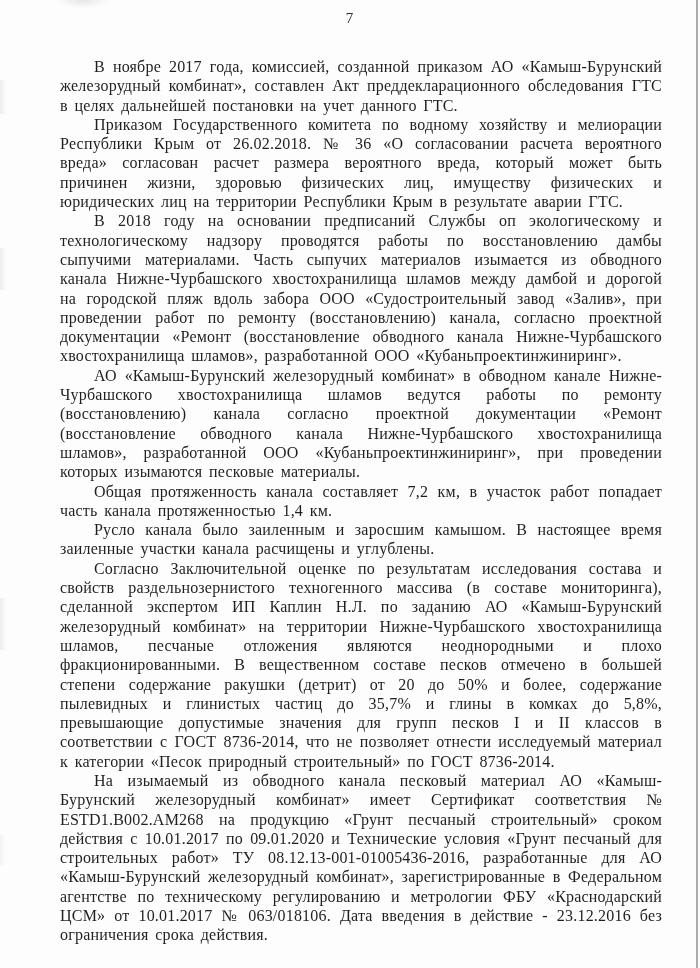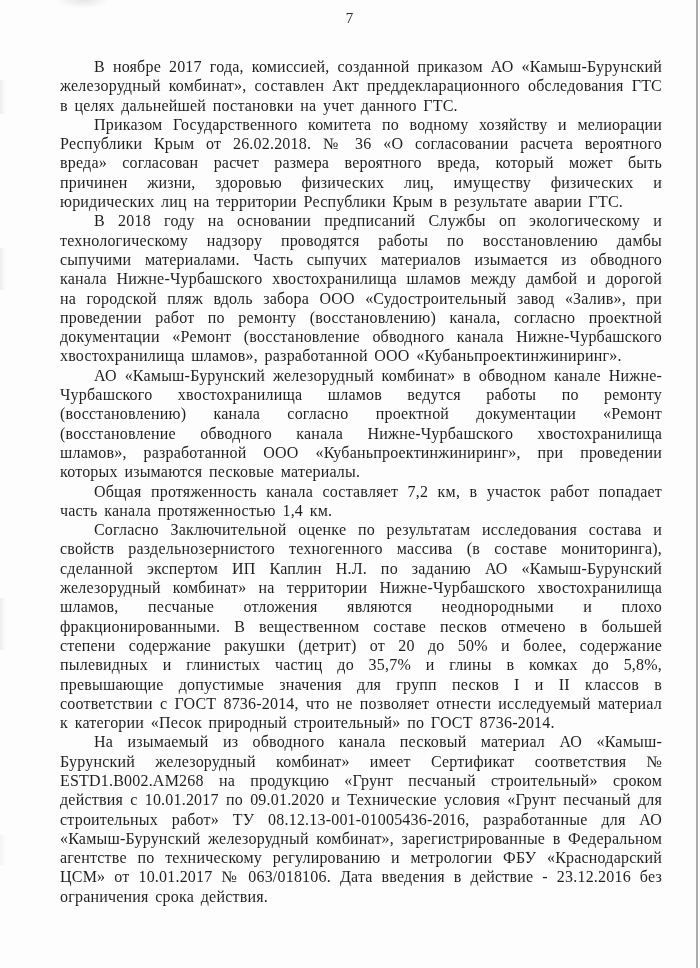--- a/index.html
+++ b/index.html
@@ -86,17 +86,18 @@
   <div class="scan-line-right"></div>
 
   <div class="page-number">7</div>
 
   <div class="text-block">
     <p>В ноябре 2017 года, комиссией, созданной приказом АО «Камыш-Бурунский железорудный комбинат», составлен Акт преддекларационного обследования ГТС в целях дальнейшей постановки на учет данного ГТС.</p>
     <p>Приказом Государственного комитета по водному хозяйству и мелиорации Республики Крым от 26.02.2018. № 36 «О согласовании расчета вероятного вреда» согласован расчет размера вероятного вреда, который может быть причинен жизни, здоровью физических лиц, имуществу физических и юридических лиц на территории Республики Крым в результате аварии ГТС.</p>
     <p>В 2018 году на основании предписаний Службы оп экологическому и технологическому надзору проводятся работы по восстановлению дамбы сыпучими материалами. Часть сыпучих материалов изымается из обводного канала Нижне-Чурбашского хвостохранилища шламов между дамбой и дорогой на городской пляж вдоль забора ООО «Судостроительный завод «Залив», при проведении работ по ремонту (восстановлению) канала, согласно проектной документации «Ремонт (восстановление обводного канала Нижне-Чурбашского хвостохранилища шламов», разработанной ООО «Кубаньпроектинжиниринг».</p>
     <p>АО «Камыш-Бурунский железорудный комбинат» в обводном канале Нижне-Чурбашского хвостохранилища шламов ведутся работы по ремонту (восстановлению) канала согласно проектной документации «Ремонт (восстановление обводного канала Нижне-Чурбашского хвостохранилища шламов», разработанной ООО «Кубаньпроектинжиниринг», при проведении которых изымаются песковые материалы.</p>
     <p>Общая протяженность канала составляет 7,2 км, в участок работ попадает часть канала протяженностью 1,4 км.</p>
+    <p>Русло канала было заиленным и заросшим камышом. В настоящее время заиленные участки канала расчищены и углублены.</p>
     <p>Согласно Заключительной оценке по результатам исследования состава и свойств раздельнозернистого техногенного массива (в составе мониторинга), сделанной экспертом ИП Каплин Н.Л. по заданию АО «Камыш-Бурунский железорудный комбинат» на территории Нижне-Чурбашского хвостохранилища шламов, песчаные отложения являются неоднородными и плохо фракционированными. В вещественном составе песков отмечено в большей степени содержание ракушки (детрит) от 20 до 50% и более, содержание пылевидных и глинистых частиц до 35,7% и глины в комках до 5,8%, превышающие допустимые значения для групп песков I и II классов в соответствии с ГОСТ 8736-2014, что не позволяет отнести исследуемый материал к категории «Песок природный строительный» по ГОСТ 8736-2014.</p>
     <p>На изымаемый из обводного канала песковый материал АО «Камыш-Бурунский железорудный комбинат» имеет Сертификат соответствия № ESTD1.B002.AM268 на продукцию «Грунт песчаный строительный» сроком действия с 10.01.2017 по 09.01.2020 и Технические условия «Грунт песчаный для строительных работ» ТУ 08.12.13-001-01005436-2016, разработанные для АО «Камыш-Бурунский железорудный комбинат», зарегистрированные в Федеральном агентстве по техническому регулированию и метрологии ФБУ «Краснодарский ЦСМ» от 10.01.2017 № 063/018106. Дата введения в действие - 23.12.2016 без ограничения срока действия.</p>
   </div>
 
 </div>
 
 </body></html>

